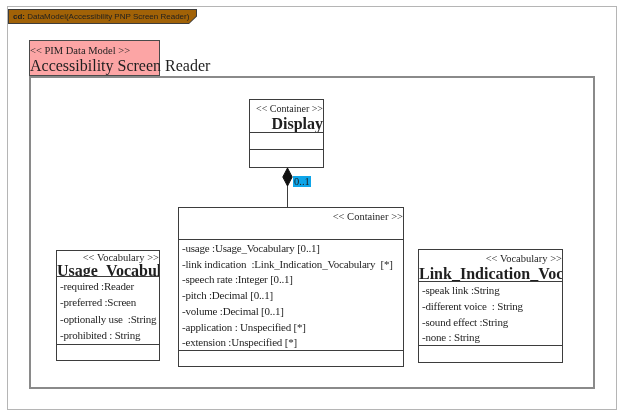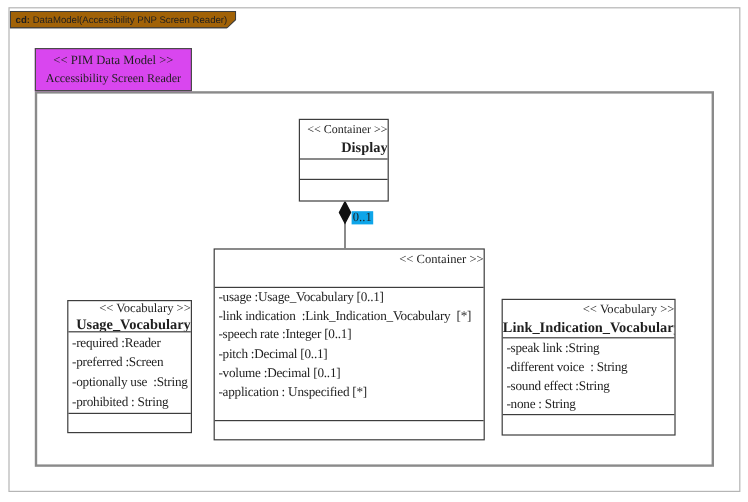--- a/index.html
+++ b/index.html
@@ -24,38 +24,38 @@
     background:#a16207;
     clip-path: polygon(0 0, 100% 0, 100% 46%, calc(100% - 7px) 100%, 0 100%);
     font-family:"Liberation Sans","DejaVu Sans",sans-serif;
     font-size:8px; line-height:13px; padding-left:4px; white-space:nowrap;
   }
   .tab-inner b { font-weight:bold; }
 
   
   .pkg-label {
     position:absolute; left:29px; top:40px; width:131px; height:36px;
-    border:1px solid #4a4a4a; background:#d946ef; text-align:center;
+    border:1px solid #4a4a4a; background:#fca5a5; 
     padding-top:2px; z-index:3;
   }
   .pkg-label .stereo { font-size:10.5px; line-height:15px; white-space:nowrap; }
-  .pkg-label .pkg-name { font-size:10px; line-height:15px; white-space:nowrap; }
+  .pkg-label .pkg-name { font-size:16px; line-height:15px; white-space:nowrap; }
   .pkg-body {
     position:absolute; left:29px; top:76px; width:566px; height:313px;
     border:2px solid #8a8a8a; background:#ffffff;
   }
 
   
   .cls {
     position:absolute; background:#ffffff; border:1px solid #3d3d3d; z-index:5;
     display:flex; flex-direction:column;
   }
   .cls-head { border-bottom:1px solid #3d3d3d; text-align:right; overflow:hidden; }
   .cls-head .stereo { font-size:10.5px; white-space:nowrap; }
-  .cls-head .cls-name { font-size:12px; font-weight:bold; white-space:nowrap; }
+  .cls-head .cls-name { font-size:16px; font-weight:bold; white-space:nowrap; }
   .attrs { overflow:hidden; padding:1px 3px 0 3px; }
   .attr { font-size:11px; letter-spacing:-0.2px; white-space:pre; }
   .ops { border-top:1px solid #3d3d3d; flex:1 1 auto; }
   .compartment-mid { border-bottom:1px solid #3d3d3d; }
 
   
   .cls-display { left:249px; top:99px; width:75px; height:69px; }
   .cls-display .cls-head { height:33px; padding-top:2px; }
   .cls-display .stereo { font-size:10px; line-height:14px; }
   .cls-display .cls-name { line-height:15px; }
@@ -128,20 +128,21 @@
     <div class="cls-head">
       <div class="stereo">&lt;&lt; Container &gt;&gt;</div>
     </div>
     <div class="attrs">
       <div class="attr">-usage :Usage_Vocabulary [0..1]</div>
       <div class="attr">-link indication  :Link_Indication_Vocabulary  [*]</div>
       <div class="attr">-speech rate :Integer [0..1]</div>
       <div class="attr">-pitch :Decimal [0..1]</div>
       <div class="attr">-volume :Decimal [0..1]</div>
       <div class="attr">-application : Unspecified [*]</div>
+      <div class="attr">-extension :Unspecified [*]</div>
     </div>
     <div class="ops"></div>
   </div>
 
   <div class="cls cls-uv">
     <div class="cls-head">
       <div class="stereo">&lt;&lt; Vocabulary &gt;&gt;</div>
       <div class="cls-name">Usage_Vocabulary</div>
     </div>
     <div class="attrs">

